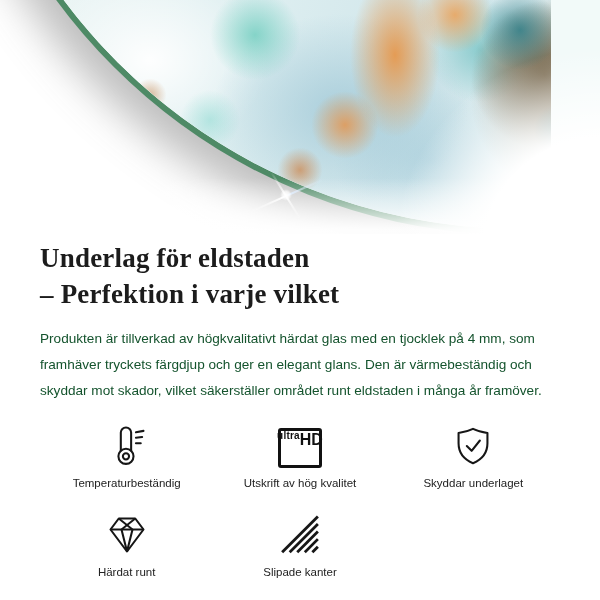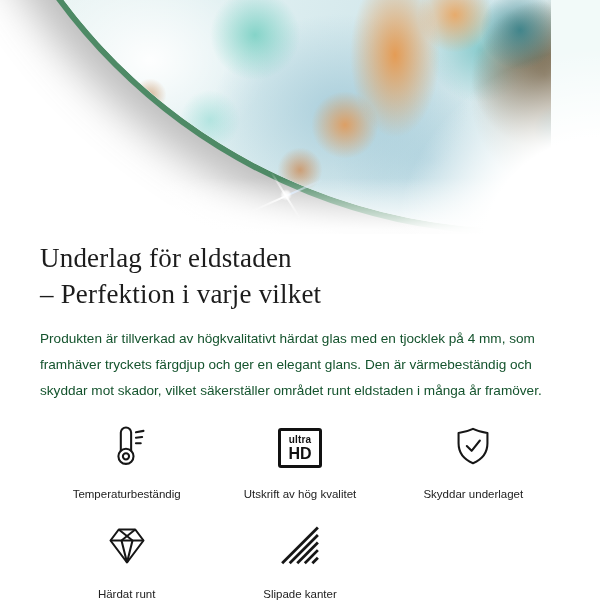--- a/index.html
+++ b/index.html
@@ -53,30 +53,30 @@
     background:linear-gradient(90deg,transparent,rgba(255,255,255,0.9) 50%,transparent);
     transform:rotate(58deg);}
   .sparkle .core{position:absolute;left:34px;top:13px;width:12px;height:12px;border-radius:50%;
     background:radial-gradient(circle,#ffffff 0%,rgba(255,255,255,0.7) 40%,rgba(255,255,255,0) 70%);}
   
   .content{position:absolute;left:0;top:234px;width:600px;padding:0 40px;box-sizing:border-box;}
   h1{
     font-family:"Liberation Serif","DejaVu Serif",serif;font-weight:400;
     color:#1c1c1c;font-size:27px;line-height:36px;margin:6px 0 0;letter-spacing:0.2px;
   }
-  h1 span{display:block;}
+  h1 span{display:block;font-weight:bold;}
   .intro{font-size:13.6px;line-height:26px;color:#14532d;margin:14px 0 0;}
   .features{margin-top:18px;display:grid;grid-template-columns:repeat(3,1fr);row-gap:20px;}
   .feature{display:flex;flex-direction:column;align-items:center;}
   .icon-box{height:46px;display:flex;align-items:flex-end;justify-content:center;}
-  .feature .flabel{margin-top:20px;font-size:11.5px;color:#222;line-height:1.2;text-align:left;}
+  .feature .flabel{margin-top:9px;font-size:11.5px;color:#222;line-height:1.2;text-align:left;}
   .ico{stroke:#161616;fill:none;stroke-width:3;}
   .uhd{
     width:44px;height:40px;box-sizing:border-box;border:3px solid #111;border-radius:3px;
-    display:flex;flex-direction:column;align-items:center;justify-content:center;line-height:1;color:#111;
+    display:flex;flex-direction:row;justify-content:center;line-height:1;color:#111;
   }
   .uhd .t1{font-size:10px;font-weight:700;letter-spacing:0.2px;}
   .uhd .t2{font-size:16px;font-weight:700;margin-top:1px;}
 </style>
 </head>
 <body>
 
 <div class="hero">
   <div class="disc">
     <div class="art"></div>

